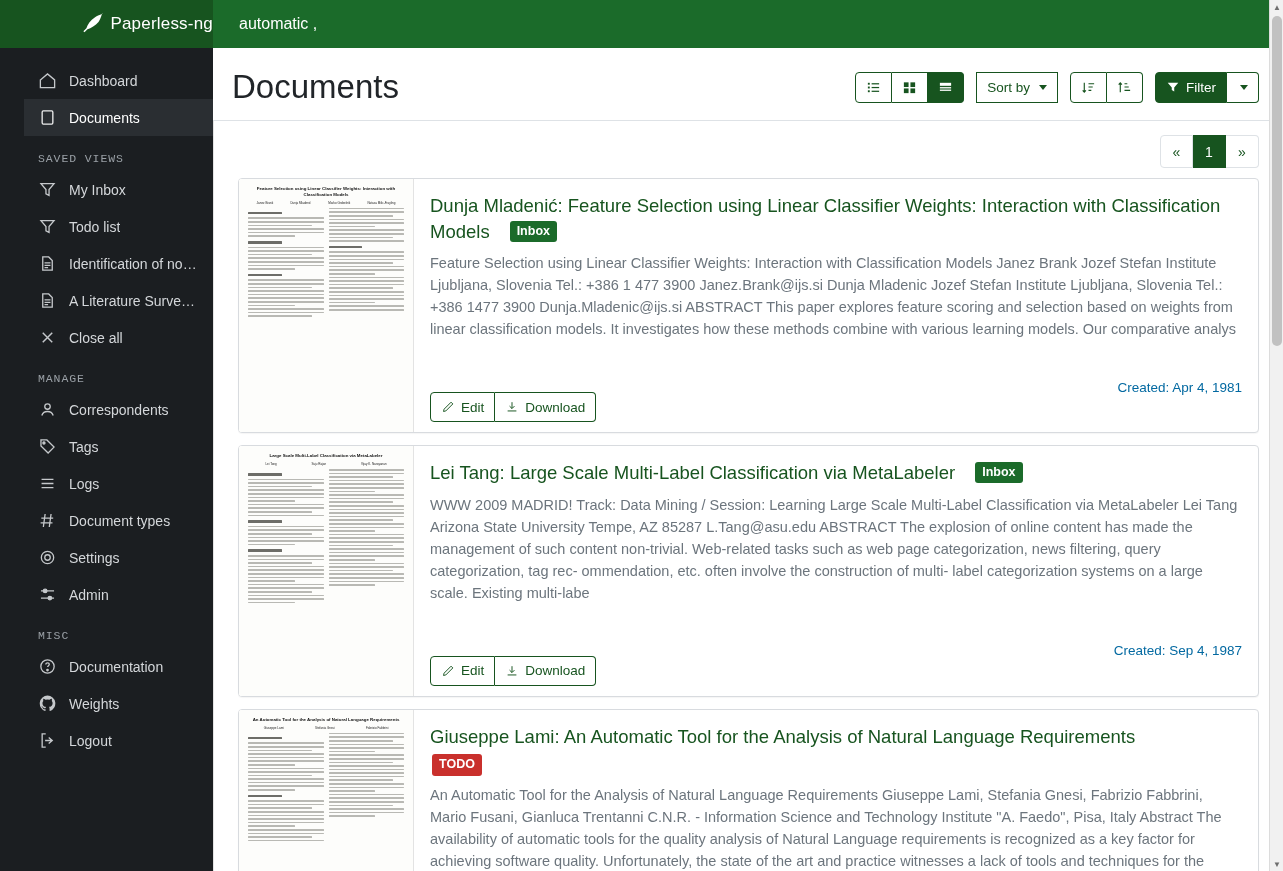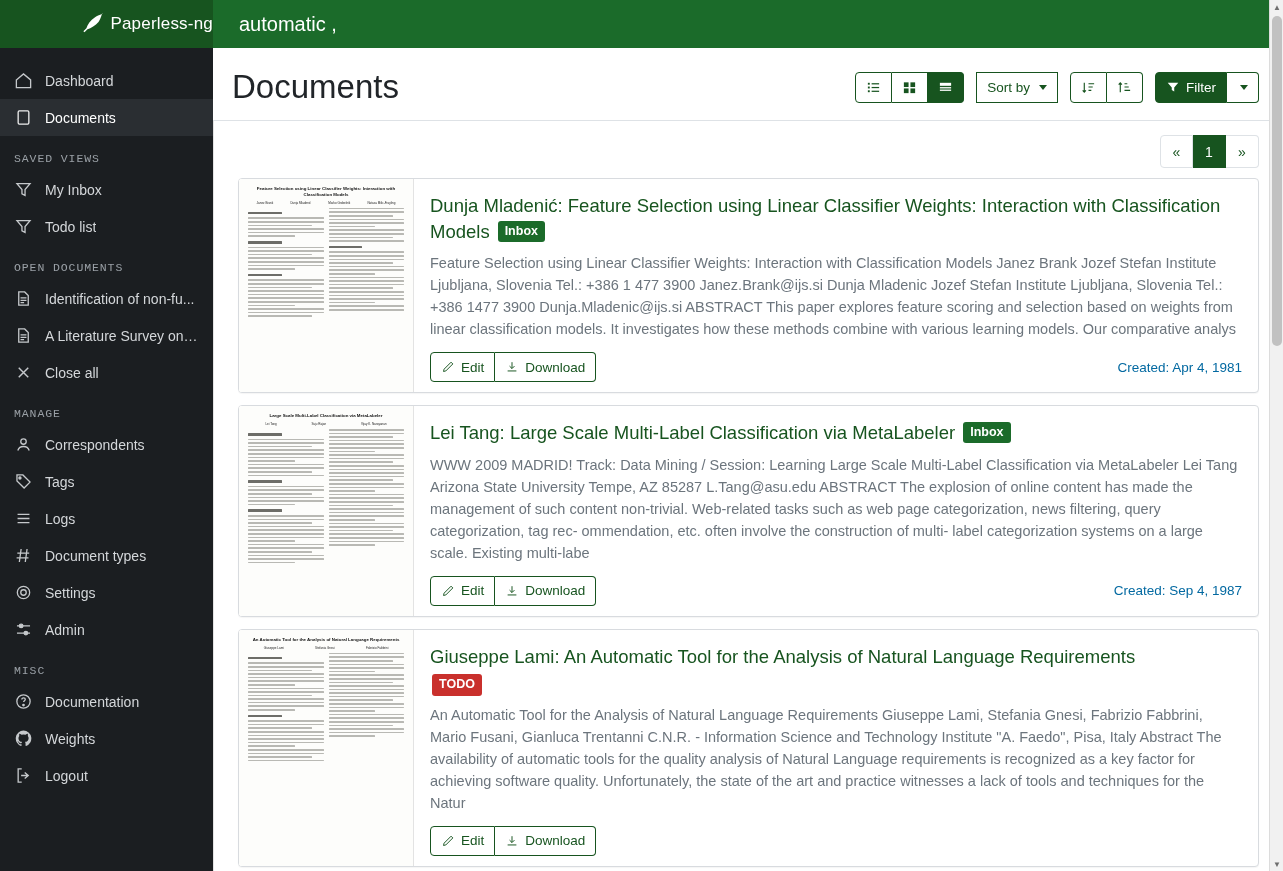--- a/index.html
+++ b/index.html
@@ -25,35 +25,36 @@
     justify-content: flex-end;
   }
   .brand-logo { width: 22px; height: 22px; display: block; }
   .brand-title { font-size: 17px; font-weight: 400; letter-spacing: .2px; }
   .searchbar {
     flex: 1 1 auto;
     background: #1b6b2a;
     display: flex; align-items: center;
     padding-left: 26px;
     color: #e8f3e9;
-    font-size: 20px;
+    font-size: 16px;
   }
   .searchbar .query { color: #ffffff; }
 
   
   .body { display: flex; flex: 1 1 auto; min-height: 0; }
 
   
   .sidebar {
     width: 213px; flex: 0 0 213px;
     background: #1b1e21;
     color: #d4d7da;
     padding-top: 14px;
     overflow: hidden;
     font-size: 14px;
+    padding-left: 24px;
   }
   .nav-item {
     display: flex; align-items: center;
     gap: 12px;
     height: 37px;
     padding: 0 14px;
     color: #d4d7da;
     cursor: pointer;
     white-space: nowrap;
   }
@@ -193,31 +194,31 @@
     cursor: pointer;
   }
   .tag {
     display: inline-block;
     font-size: 12.5px;
     font-weight: bold;
     color: #ffffff;
     padding: 2px 7px;
     border-radius: 3px;
     vertical-align: 3px;
-    margin-left: 8px;
+    margin-left: 20px;
     white-space: nowrap;
   }
   .doc-snippet {
     font-size: 14.5px;
     line-height: 1.52;
     color: #6c757d;
     flex: 1 1 auto;
   }
   .doc-footer { display: flex; align-items: center; margin-top: 12px; }
-  .doc-actions { display: flex; }
+  .doc-actions { display: flex; margin-top: 40px; }
   .doc-actions .btn { height: 30px; font-size: 13.5px; }
   .created {
     margin-left: auto;
     font-size: 13.5px;
     color: #0369a1;
   }
 
   
   .scroll-right {
     position: absolute; top: 0; right: 0; width: 14px; height: 100%;
@@ -284,21 +285,20 @@
       </div>
       <div class="nav-item">
         <span class="nav-ico">
           <svg width="19" height="19" viewBox="0 0 16 16" fill="none" stroke="#d4d7da" stroke-width="1.1">
             <path d="M2.5 3h11l-4.2 5V13l-2.6-1.4V8z"></path>
           </svg>
         </span>
         <span class="label">Todo list</span>
       </div>
 
-      <div class="section-head">Open documents</div>
       <div class="nav-item">
         <span class="nav-ico">
           <svg width="19" height="19" viewBox="0 0 16 16" fill="none" stroke="#d4d7da" stroke-width="1.1">
             <path d="M4 2.5h5l3 3V13.5H4z"></path>
               <path d="M5.5 7.5h5M5.5 9.5h5M5.5 11.5h3"></path>
           </svg>
         </span>
         <span class="label">Identification of non-fu...</span>
       </div>
       <div class="nav-item">

